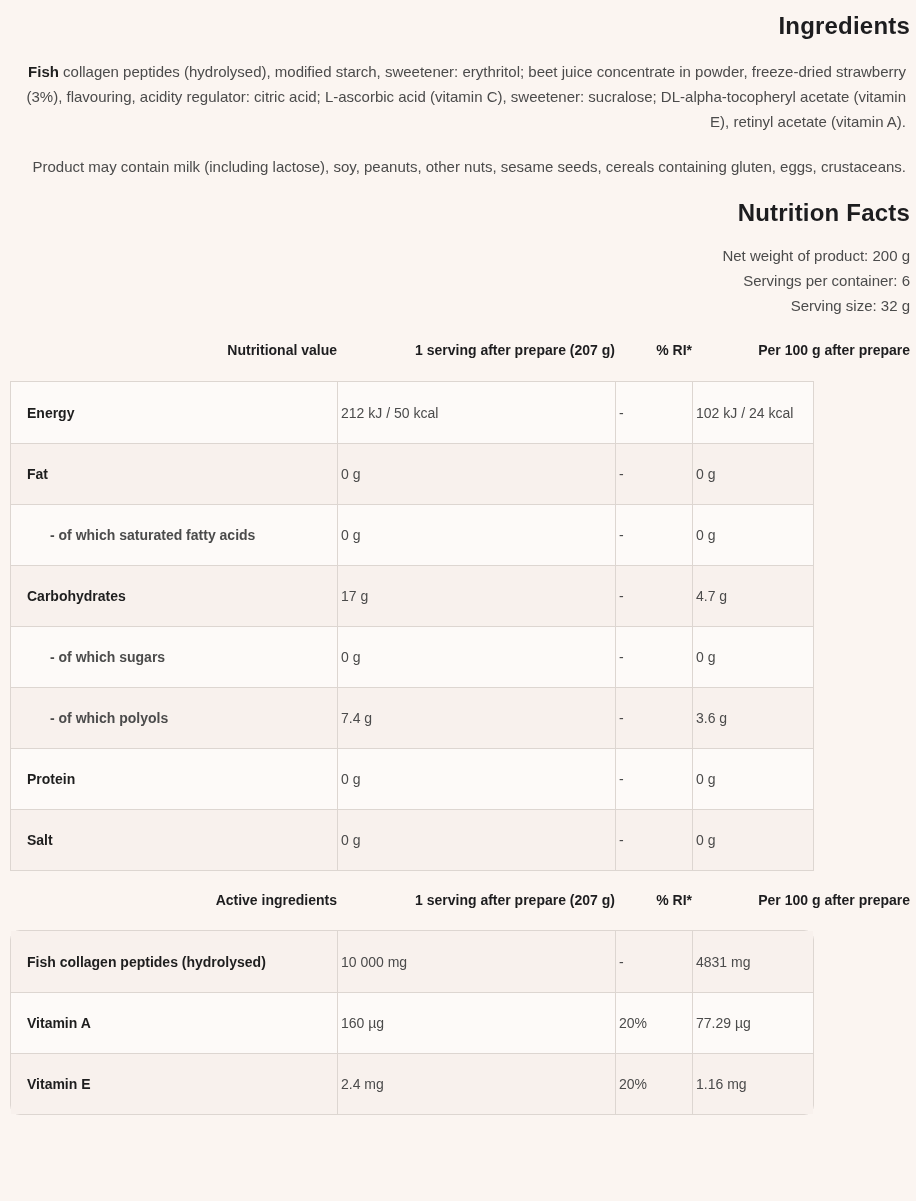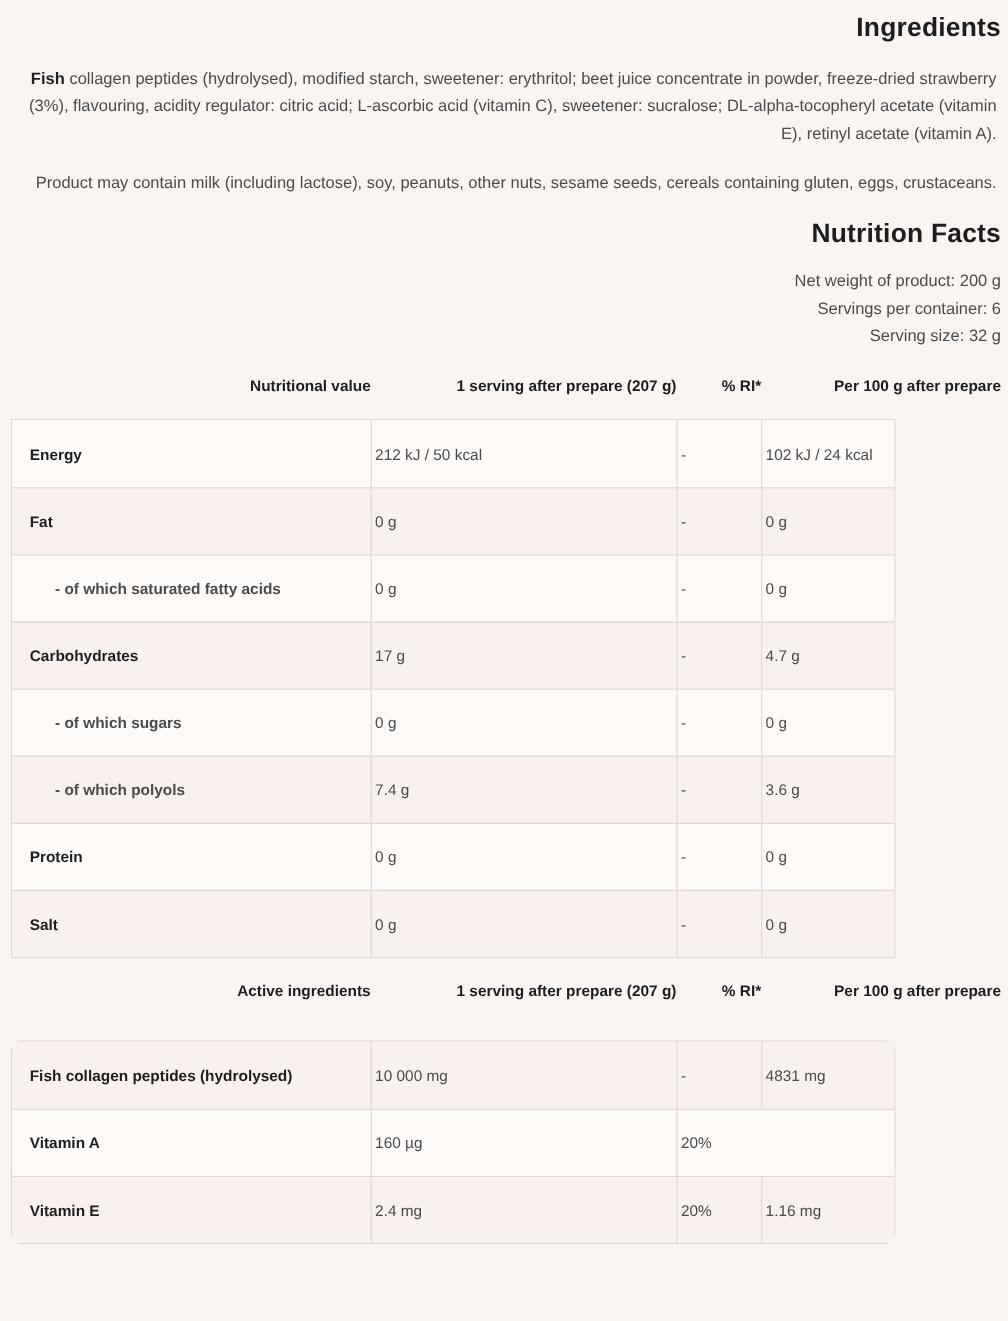--- a/index.html
+++ b/index.html
@@ -42,21 +42,21 @@
     line-height:17px;
   }
   .nt-header.second{margin-top:21px;}
   .nt-header .hc1{padding-left:17px;}
   .nt-header .hc2,.nt-header .hc3,.nt-header .hc4{padding-left:18px;}
 
   .nt-table{
     width:804px;margin:22px 0 0 2px;
     border:1px solid var(--border);
   }
-  .nt-table.second{margin-top:37px;border-radius:10px;}
+  .nt-table.second{margin-top:21px;border-radius:10px;}
   .t-row{
     display:grid;grid-template-columns:326px 278px 77px 217px;
     min-height:61px;font-size:14px;
   }
   .t-row + .t-row{border-top:1px solid var(--border);}
   .t-row > div{
     display:flex;align-items:center;
     padding-left:3px;min-height:100%;
   }
   .t-row .c-label{padding-left:16px;font-weight:700;color:#1E1E1E;}
@@ -165,20 +165,21 @@
     <div class="c-label">Fish collagen peptides (hydrolysed)</div>
     <div class="c-serving">10 000 mg</div>
     <div class="c-ri">-</div>
     <div class="c-per100">4831 mg</div>
   </div>
 
   <div class="t-row">
     <div class="c-label">Vitamin A</div>
     <div class="c-serving">160 µg</div>
     <div class="c-ri">20%</div>
+    <div class="c-per100">77.29 µg</div>
   </div>
 
 
   <div class="t-row">
     <div class="c-label">Vitamin E</div>
     <div class="c-serving">2.4 mg</div>
     <div class="c-ri">20%</div>
     <div class="c-per100">1.16 mg</div>
   </div>
 </div>

